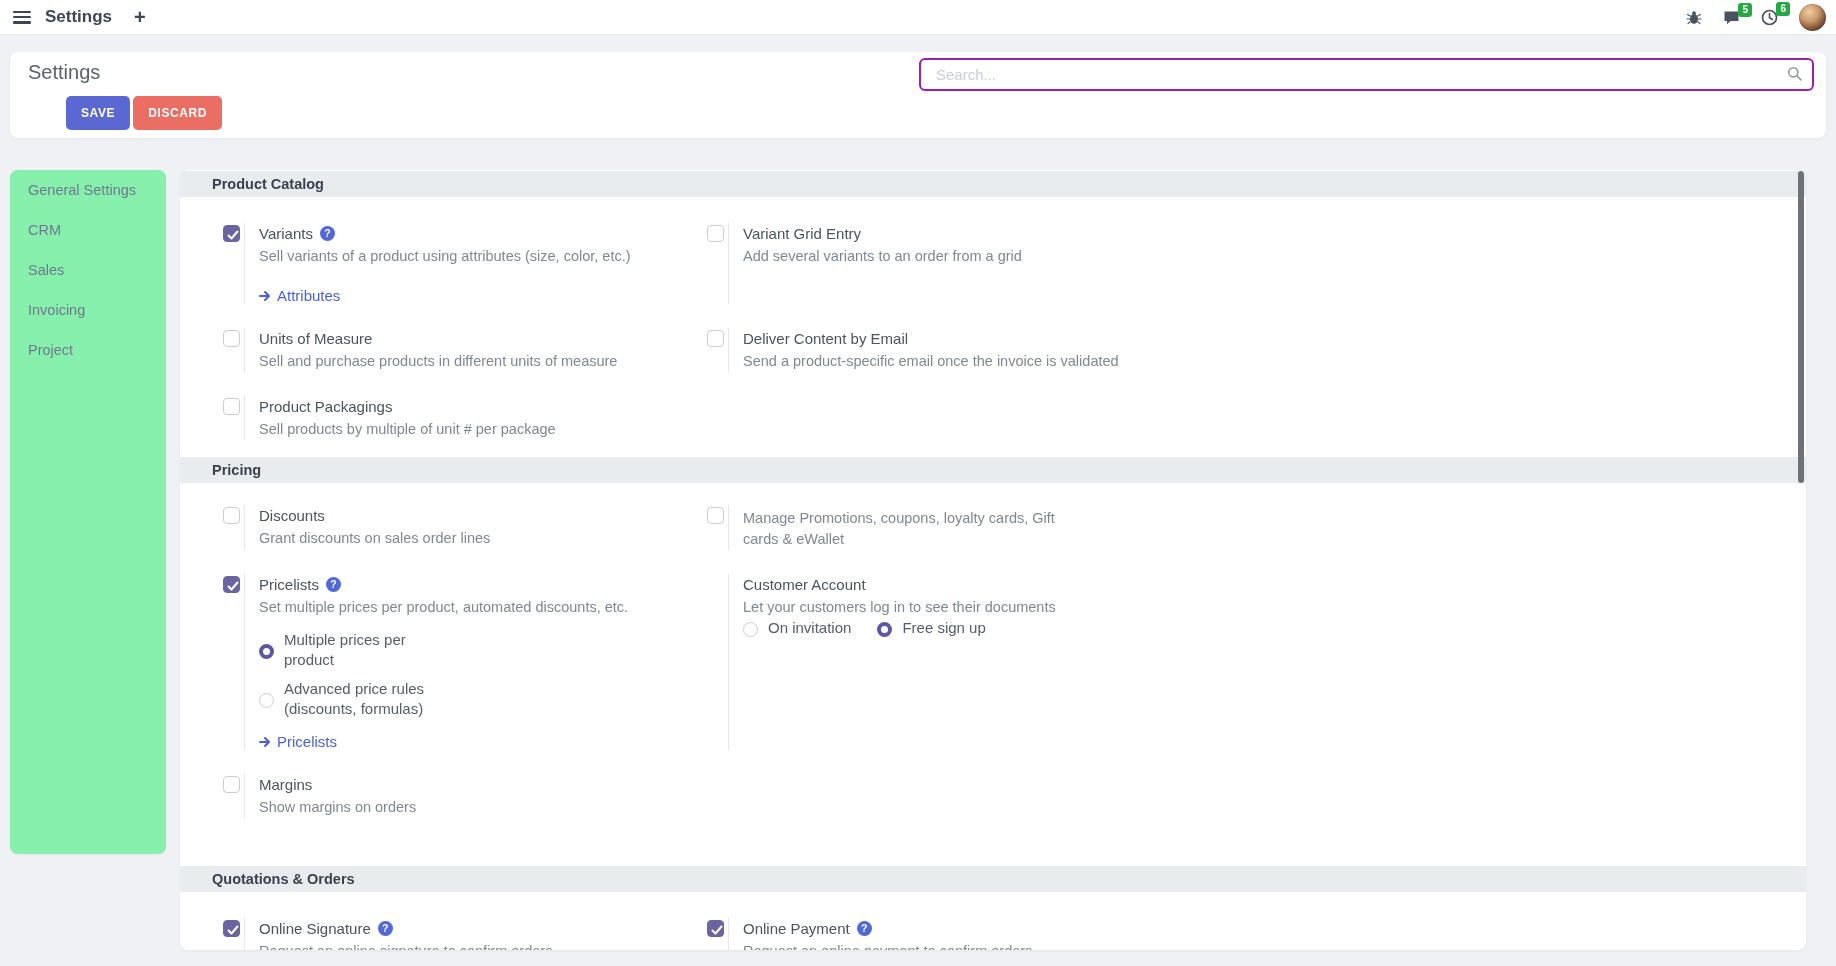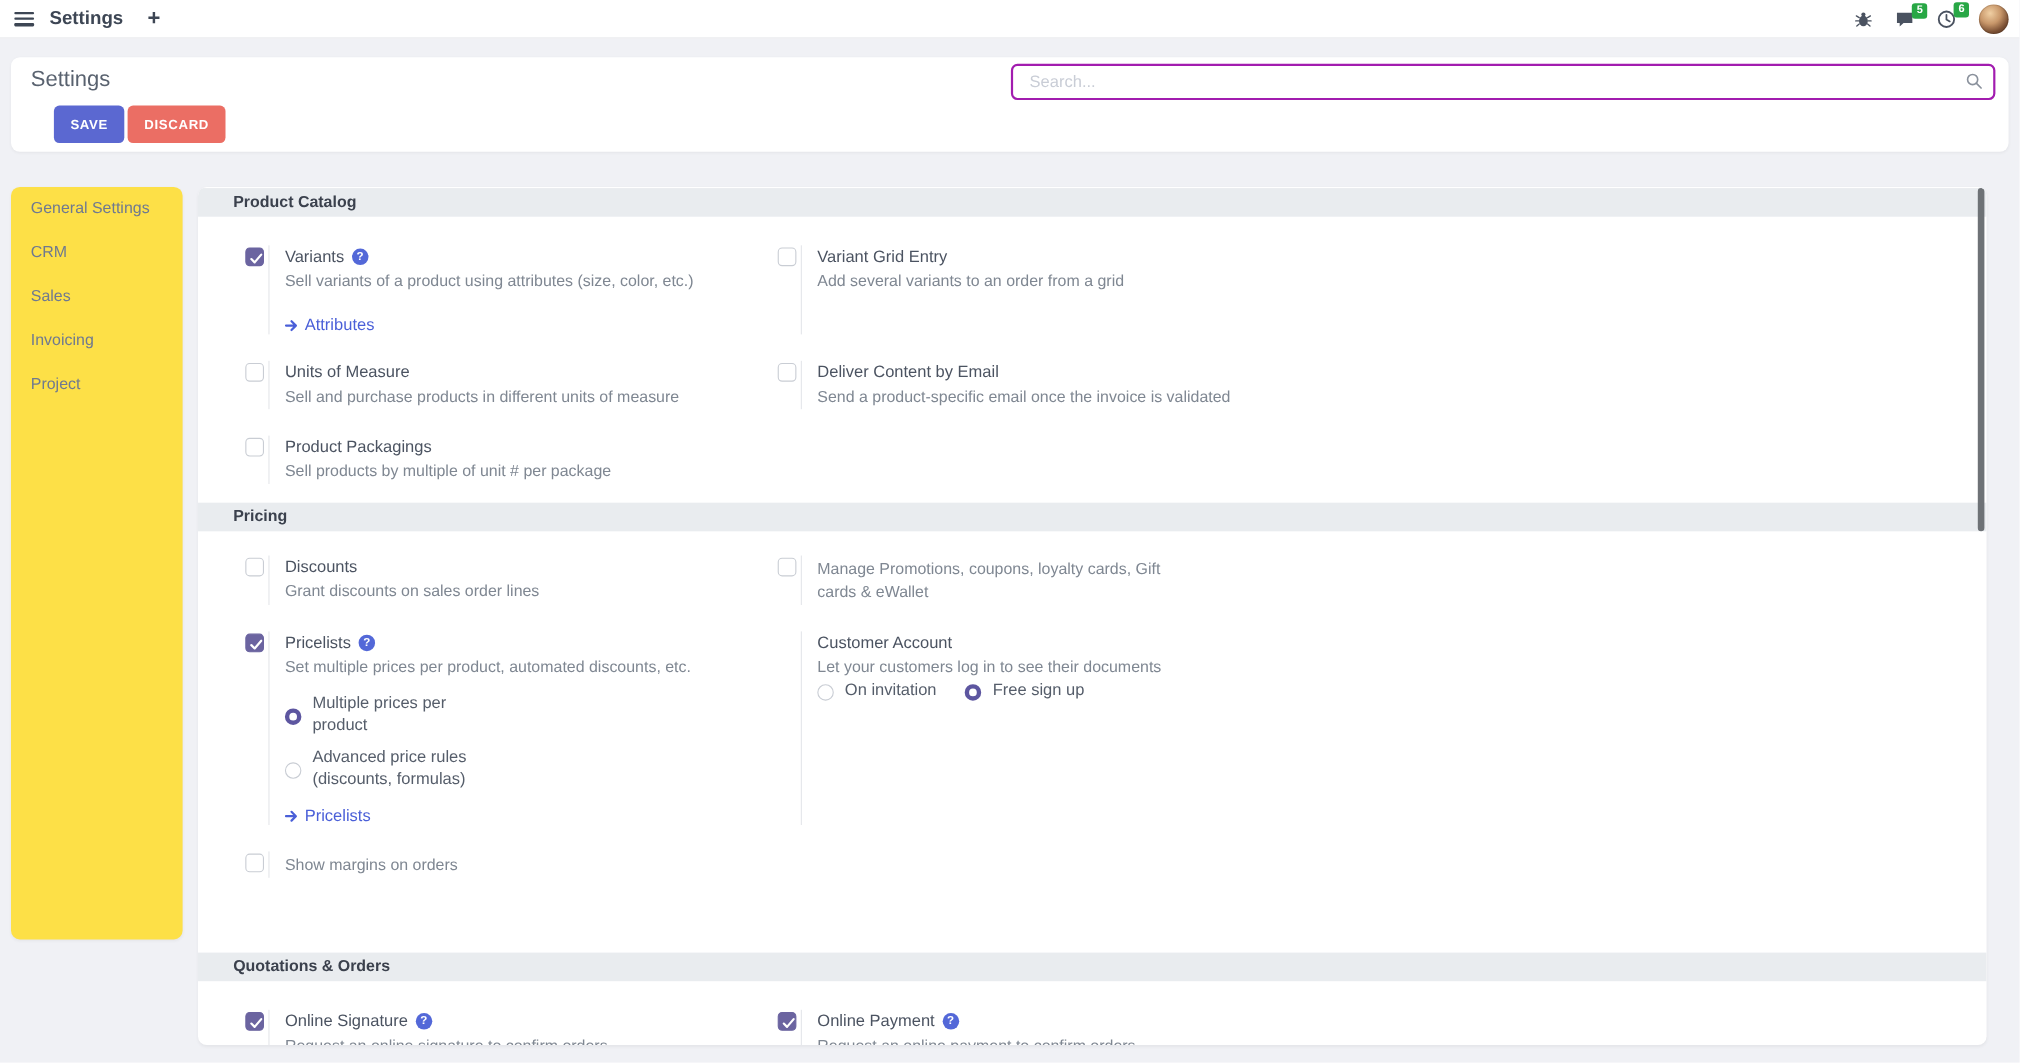--- a/index.html
+++ b/index.html
@@ -13,31 +13,31 @@
   .nav-title { margin-left:14px; font-size:17px; font-weight:600; color:#3d4654; }
   .nav-plus { margin-left:22px; font-size:20px; font-weight:700; color:#3d4654; line-height:1; cursor:pointer; }
   .nav-right { position:absolute; right:10px; top:0; height:35px; display:flex; align-items:center; gap:21px; }
   .nav-ico { position:relative; display:flex; align-items:center; cursor:pointer; }
   .badge { position:absolute; top:-7px; right:-12px; background:#28a745; color:#fff; font-size:10px; font-weight:700; line-height:1; padding:2px 4px; border-radius:3px; }
   .avatar { width:27px; height:27px; border-radius:50%; background:radial-gradient(circle at 38% 30%, #f0cfa3 0%, #c8976a 38%, #7a4f33 68%, #4a2e1c 100%); box-shadow:inset 0 0 0 1px rgba(0,0,0,.12); cursor:pointer; }
 
   
   .cp-card { position:absolute; left:10px; top:52px; width:1816px; height:86px; background:#fff; border-radius:8px; box-shadow:0 1px 3px rgba(0,0,0,.05); }
   .cp-title { position:absolute; left:18px; top:9px; font-size:20px; color:#59626f; }
-  .cp-buttons { position:absolute; left:15px; top:44px; display:flex; gap:3px;padding-left:24px; }
+  .cp-buttons { position:absolute; left:32px; top:44px; display:flex; gap:3px;padding-left:24px; }
   .btn { height:34px; border:none; border-radius:5px; color:#fff; font-size:12px; font-weight:600; letter-spacing:.6px; padding:0 15px; cursor:pointer; font-family:"Liberation Sans", sans-serif; }
   .btn-save { background:#5b68d1; }
   .btn-discard { background:#eb6e64; }
   .search-wrap { position:absolute; top:6px; right:12px; width:895px; height:33px; }
   .search-input { width:100%; height:100%; border:2px solid #a21caf; border-radius:6px; padding:0 38px 0 15px; font-size:15px; color:#4b5361; background:#fff; outline:none; font-family:"Liberation Sans", sans-serif; }
   .search-input::placeholder { color:#c9cdd6; }
   .search-ico { position:absolute; right:11px; top:8px; }
 
   
-  .side-card { position:absolute; left:10px; top:170px; width:156px; height:684px; background:#fde047; border-radius:8px; box-shadow:0 1px 3px rgba(0,0,0,.05); padding-top:0; }
+  .side-card { position:absolute; left:10px; top:170px; width:156px; height:684px; background:#86efac; border-radius:8px; box-shadow:0 1px 3px rgba(0,0,0,.05); padding-top:0; }
   .side-item { height:40px; line-height:40px; padding-left:18px; font-size:14.5px; color:#6f7990; cursor:pointer; white-space:nowrap; }
 
   
   .main-card { position:absolute; left:180px; top:170px; width:1626px; height:780px; background:#fff; border-radius:8px; box-shadow:0 1px 3px rgba(0,0,0,.05); overflow:hidden; }
   .sec-bar { position:absolute; left:0; right:0; height:26px; background:#e9ecef; font-size:14.5px; font-weight:700; color:#3b414d; line-height:26px; padding-left:32px; }
   .sec-body { position:absolute; left:43px; display:grid; grid-template-columns:484px 484px; }
   .bar-pc { top:1px; } .body-pc { top:53px; }
   .bar-pricing { top:287px; } .body-pricing { top:335px; }
   .bar-qo { top:696px; } .body-qo { top:748px; }
 
@@ -287,20 +287,23 @@
           </div>
         </div>
       </div>
     </div>
 
     <div class="box">
       <div class="lpane">
         <span class="cbx"></span>
       </div>
       <div class="rpane">
+        <div class="lbl-row">
+            <span class="lbl">Margins</span>
+          </div>
         <div class="desc">Show margins on orders</div>
       </div>
     </div>
   </div>
 
   <div class="sec-bar bar-qo">Quotations &amp; Orders</div>
   <div class="sec-body body-qo">
 
     <div class="box">
       <div class="lpane">

